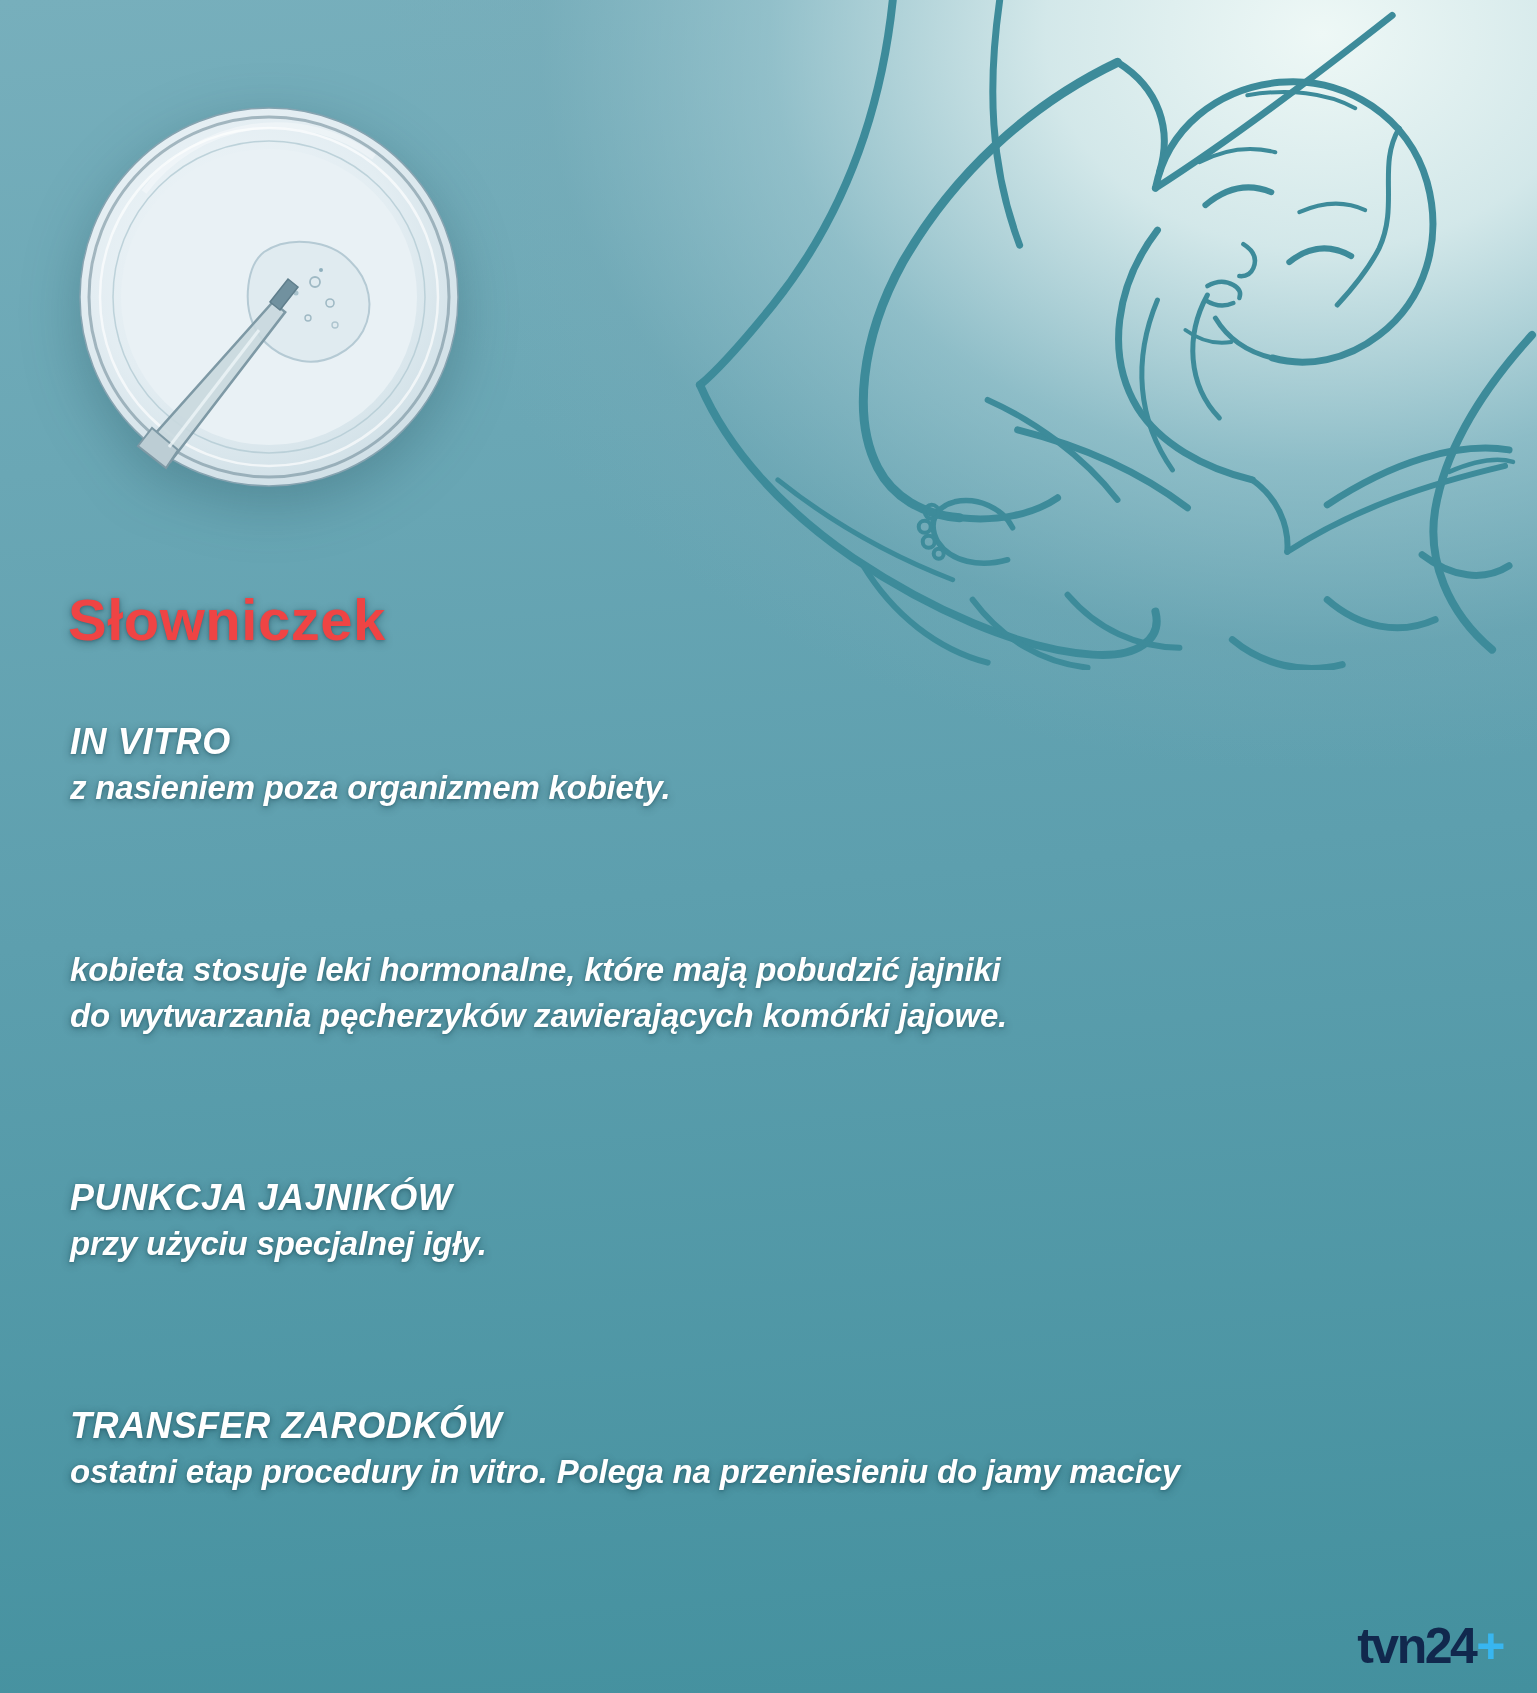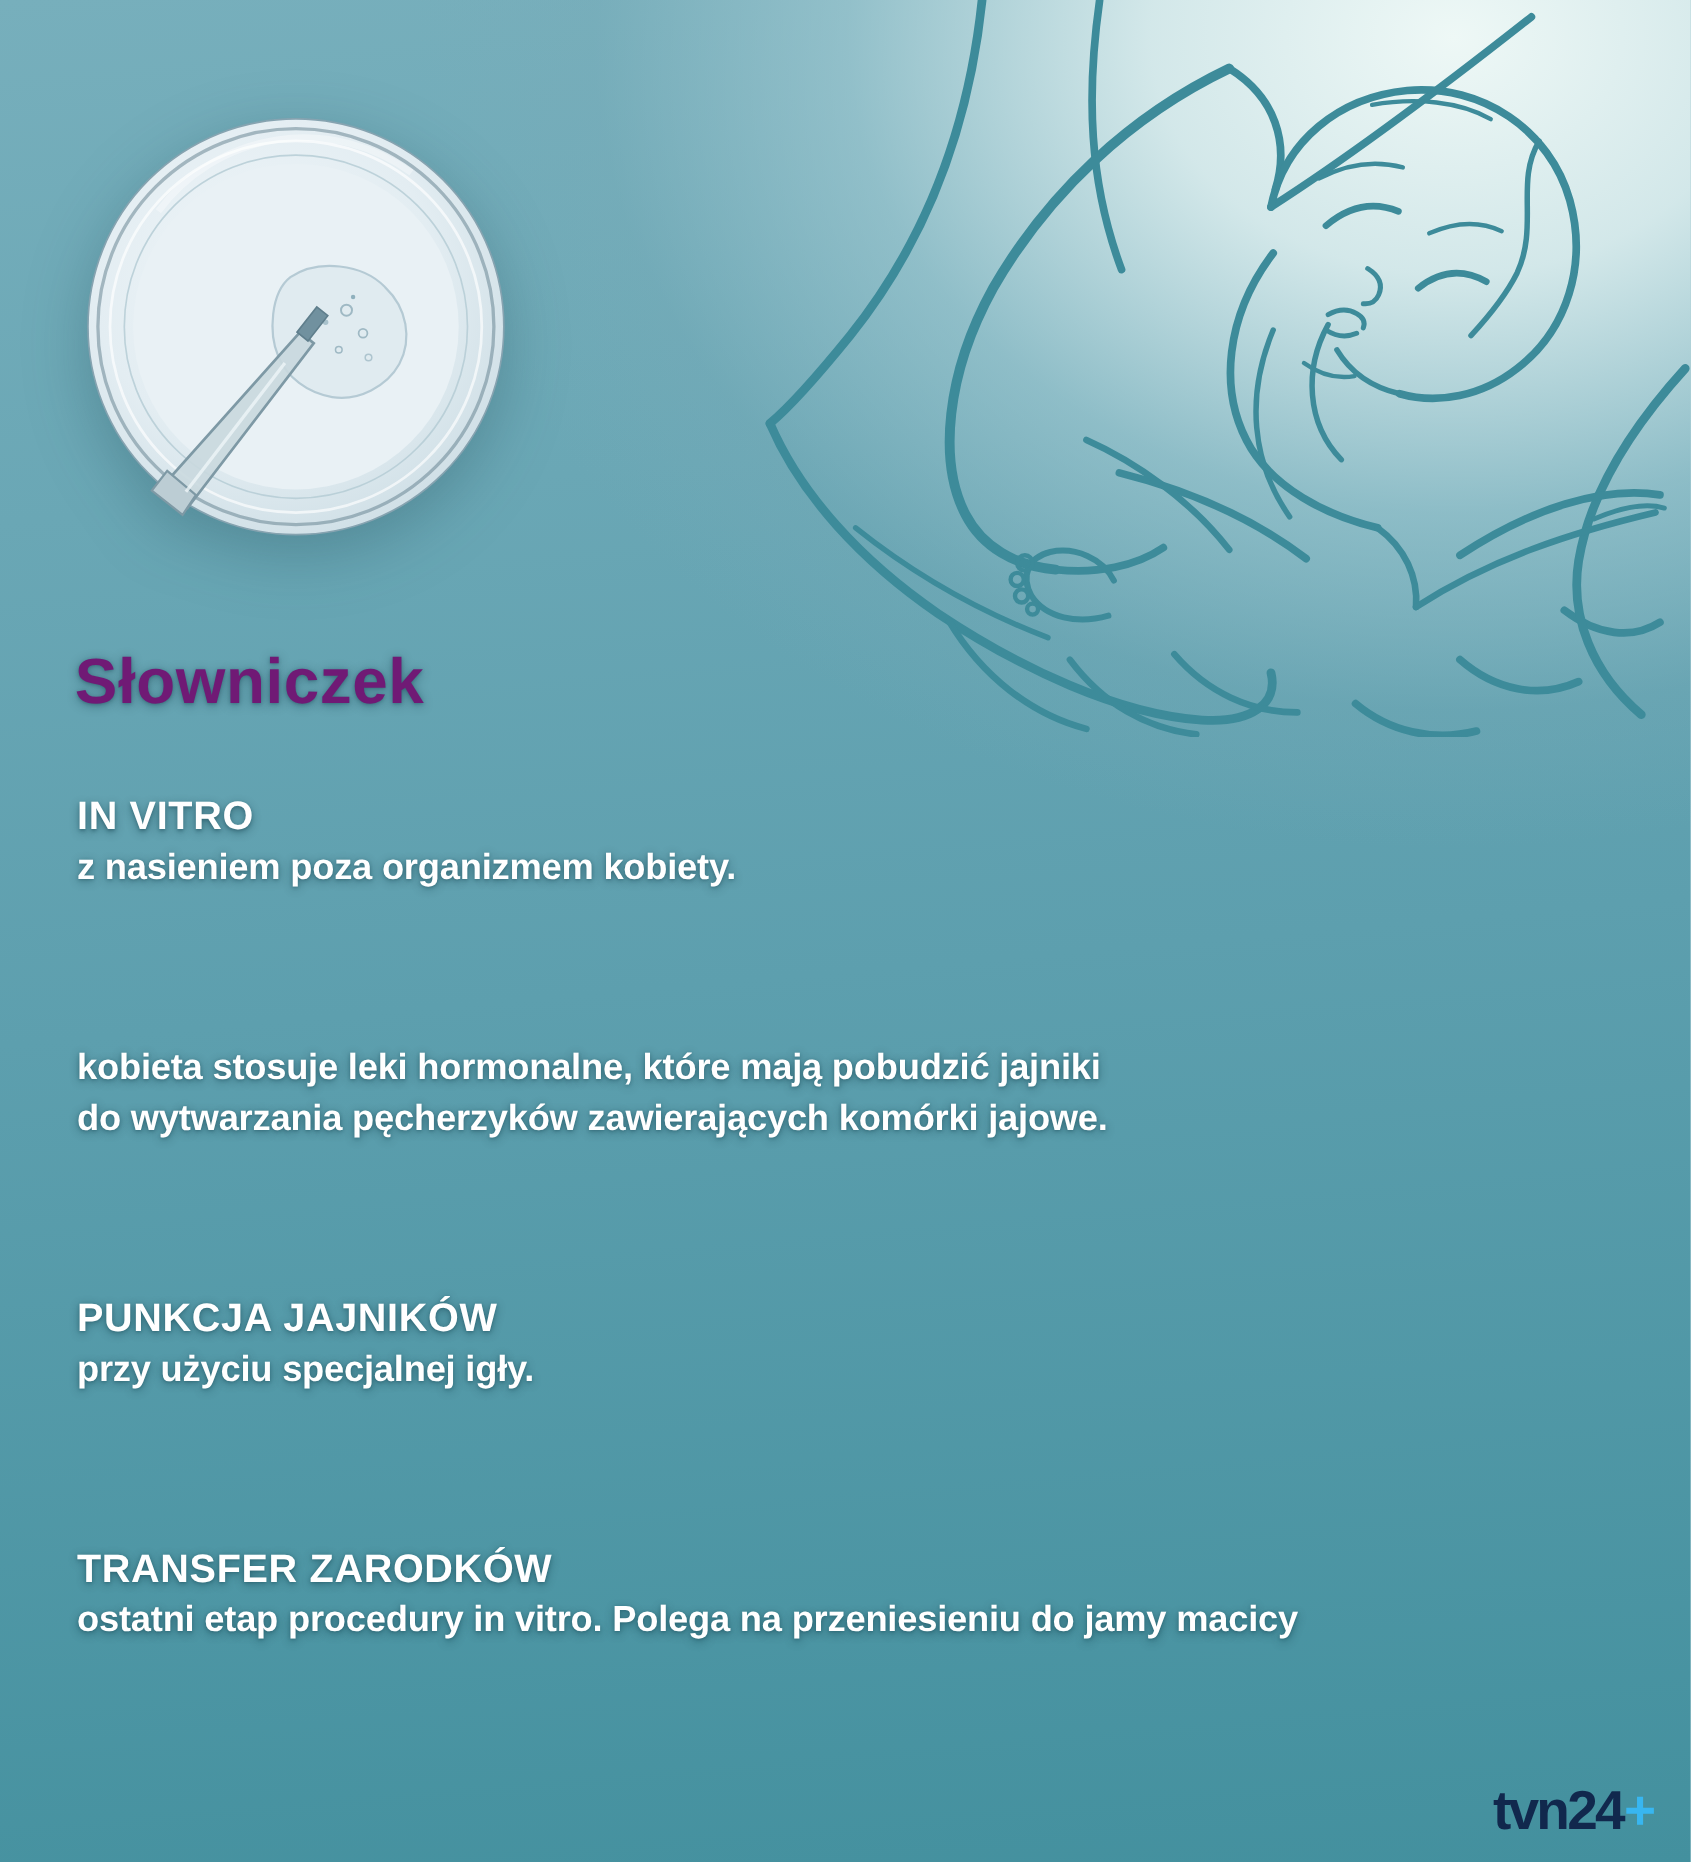--- a/index.html
+++ b/index.html
@@ -18,25 +18,25 @@
   .petri{
     position:absolute;left:74px;top:102px;width:390px;height:390px;
     filter:drop-shadow(0 16px 28px rgba(20,60,72,.28));
   }
   .baby{
     position:absolute;left:688px;top:0;width:849px;height:670px;
   }
   .baby path,.baby circle{fill:none;stroke:#3d8b9a;stroke-linecap:round;stroke-linejoin:round;}
   .page-title{
     position:absolute;left:68px;top:586px;margin:0;
-    color:#701a75;font-size:58px;font-weight:700;letter-spacing:.5px;
+    color:#ef4444;font-size:58px;font-weight:700;letter-spacing:.5px;
     text-shadow:0 2px 10px rgba(8,48,60,.40),0 1px 3px rgba(8,48,60,.30);
   }
   .entry{position:absolute;left:70px;width:1340px;color:#ffffff;
-    text-shadow:0 2px 9px rgba(8,48,60,.42),0 1px 3px rgba(8,48,60,.30);}
+    text-shadow:0 2px 9px rgba(8,48,60,.42),0 1px 3px rgba(8,48,60,.30);font-style:italic;}
   .entry .term{
     margin:0;font-size:36px;font-weight:700;line-height:46px;letter-spacing:.6px;
   }
   .entry .def-line{
     margin:0;font-size:33px;font-weight:700;line-height:46px;letter-spacing:-.2px;
   }
   .entry.e0{top:719px}.entry.e1{top:947px}.entry.e2{top:1175px}.entry.e3{top:1403px}
   .logo{
     position:absolute;right:34px;bottom:22px;
     font-size:50px;font-weight:800;letter-spacing:-2.5px;line-height:1;

